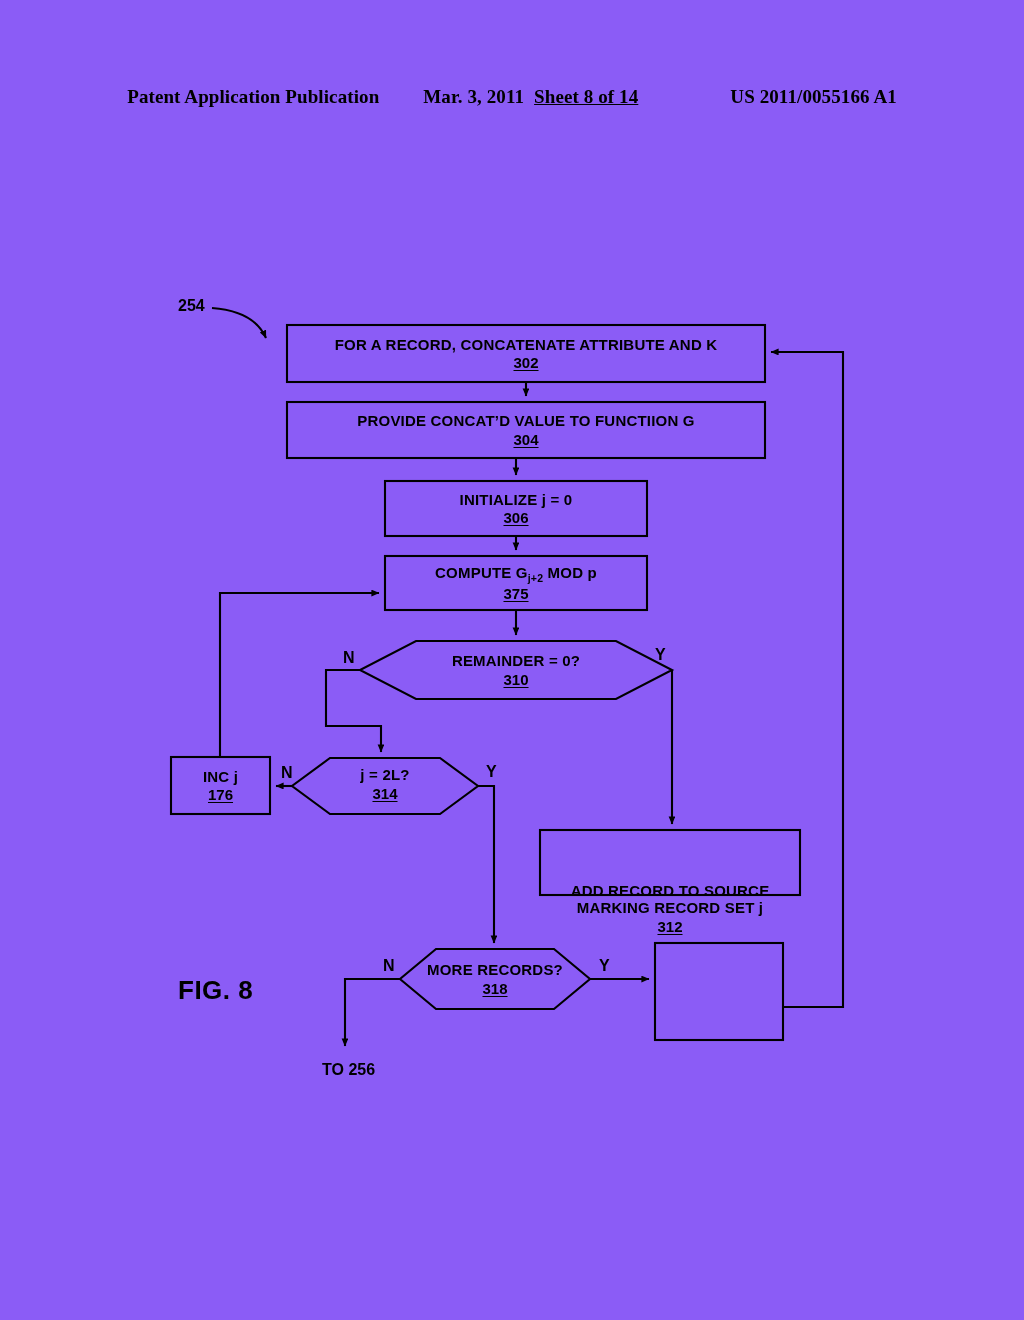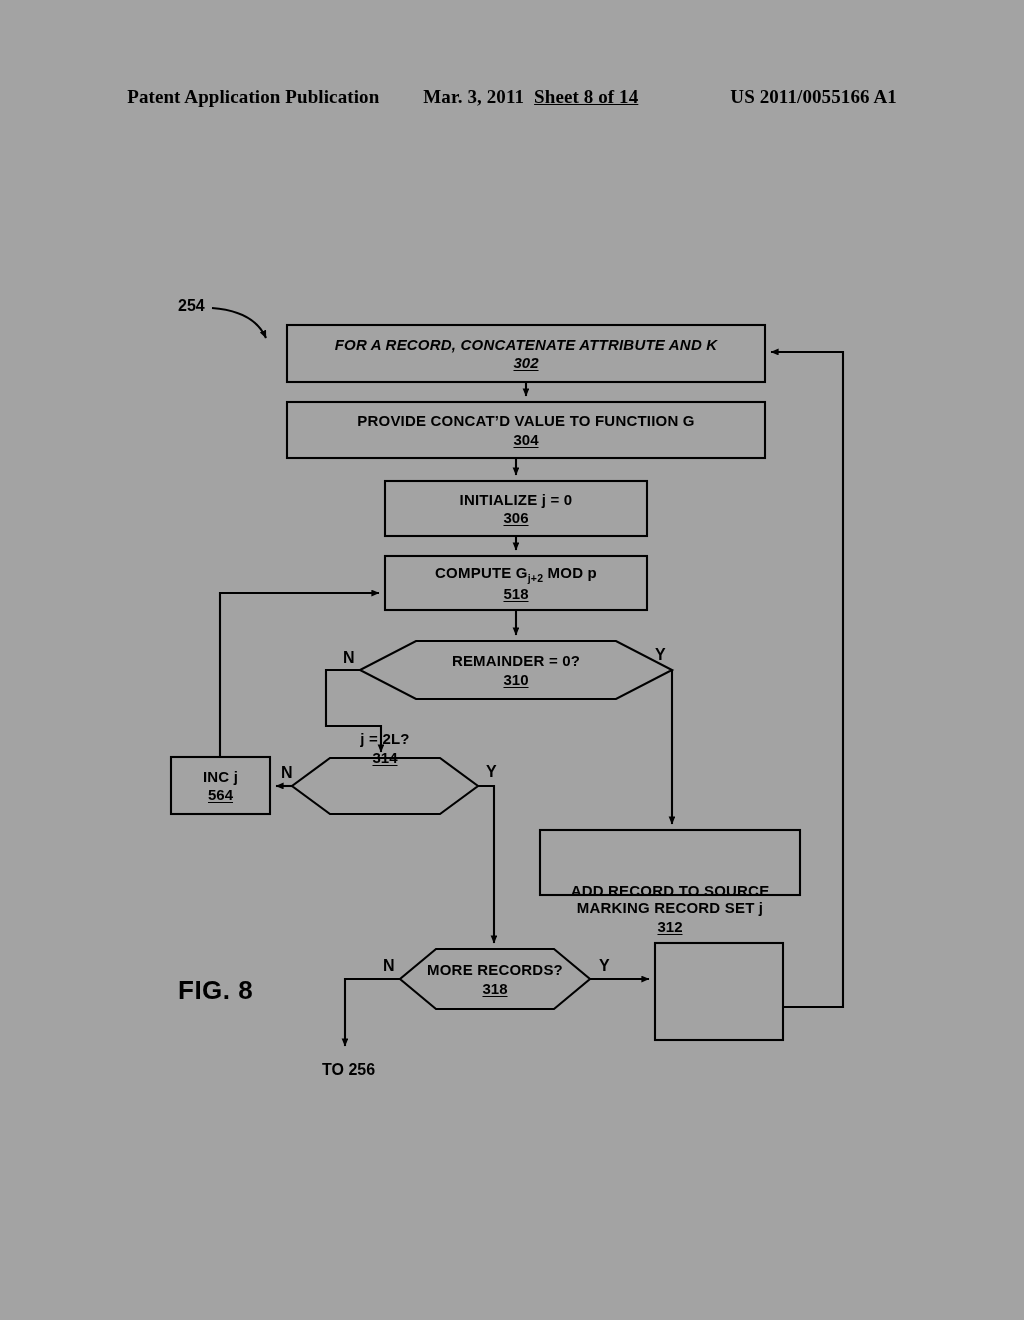--- a/index.html
+++ b/index.html
@@ -4,21 +4,21 @@
 <style>
   html, body {
     margin: 0;
     padding: 0;
     background: #ffffff;
   }
   #page {
     position: relative;
     width: 1024px;
     height: 1320px;
-    background: #a3a3a3;
+    background: #8b5cf6;
     font-family: "Liberation Sans", sans-serif;
     overflow: hidden;
   }
 
   
   .pub-header {
     position: absolute;
     top: 86px;
     left: 0;
     width: 1024px;
@@ -149,59 +149,59 @@
         <path d="M400,979 L345,979 L345,1046" marker-end="url(#ah)"></path>
 
         <path d="M590,979 L649,979" marker-end="url(#ah)"></path>
 
         <path d="M783,1007 L843,1007 L843,352 L771,352" marker-end="url(#ah)"></path>
 
         <path d="M212,308 C240,310 258,320 266,338" marker-end="url(#ah)"></path>
       </g>
     </svg>
 
-    <div class="node-text" style="left:287px; top:325px; width:478px; height:57px;font-style:italic;">
+    <div class="node-text" style="left:287px; top:325px; width:478px; height:57px;">
       <span class="lbl">FOR A RECORD, CONCATENATE ATTRIBUTE AND K</span>
       <span class="ref">302</span>
     </div>
 
     <div class="node-text" style="left:287px; top:402px; width:478px; height:56px;">
       <span class="lbl">PROVIDE CONCAT’D VALUE TO FUNCTIION G</span>
       <span class="ref">304</span>
     </div>
 
     <div class="node-text" style="left:385px; top:481px; width:262px; height:55px;">
       <span class="lbl">INITIALIZE j = 0</span>
       <span class="ref">306</span>
     </div>
 
     <div class="node-text" style="left:385px; top:556px; width:262px; height:54px;">
       <span class="lbl"><span>COMPUTE G</span><span class="sub">j+2</span><span> MOD p</span></span>
-      <span class="ref">518</span>
+      <span class="ref">375</span>
     </div>
 
     <div class="node-text" style="left:360px; top:641px; width:312px; height:58px;">
       <span class="lbl">REMAINDER = 0?</span>
       <span class="ref">310</span>
     </div>
 
     <div class="node-text" style="left:540px; top:876px; width:260px; height:65px;">
       <span class="lbl">ADD RECORD TO SOURCE</span>
       <span class="lbl">MARKING RECORD SET j</span>
       <span class="ref">312</span>
     </div>
 
-    <div class="node-text" style="left:292px; top:720px; width:186px; height:56px;">
+    <div class="node-text" style="left:292px; top:756px; width:186px; height:56px;">
       <span class="lbl">j = 2L?</span>
       <span class="ref">314</span>
     </div>
 
     <div class="node-text" style="left:171px; top:757px; width:99px; height:57px;">
       <span class="lbl">INC j</span>
-      <span class="ref">564</span>
+      <span class="ref">176</span>
     </div>
 
     <div class="node-text" style="left:400px; top:949px; width:190px; height:60px;">
       <span class="lbl">MORE RECORDS?</span>
       <span class="ref">318</span>
     </div>
 
 
     <span class="branch" style="left:343px; top:649px;">N</span>
     <span class="branch" style="left:655px; top:646px;">Y</span>

